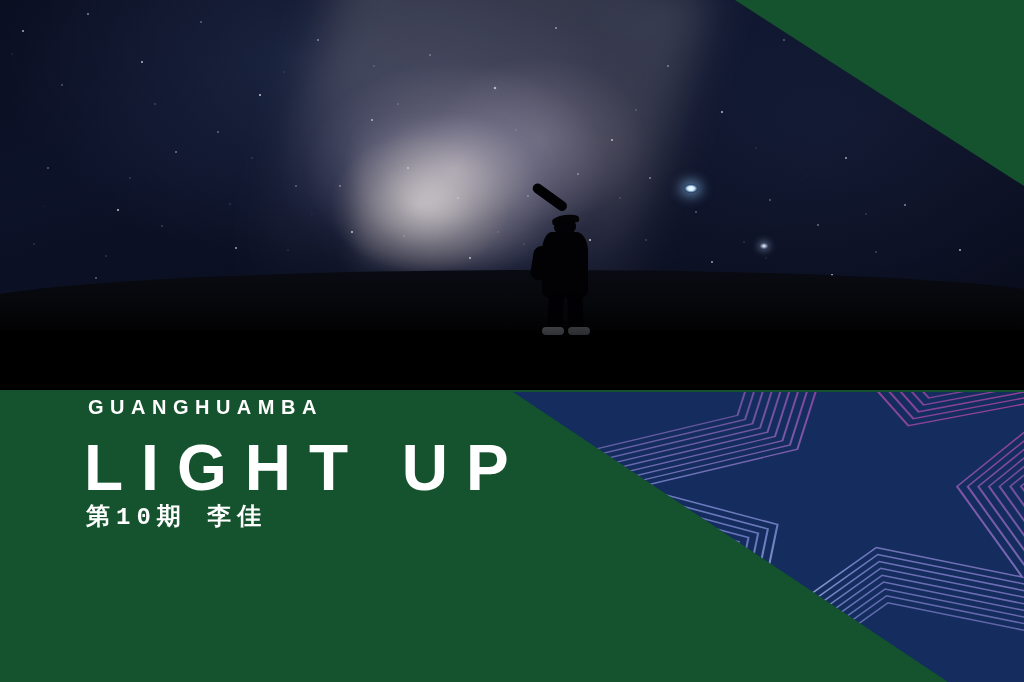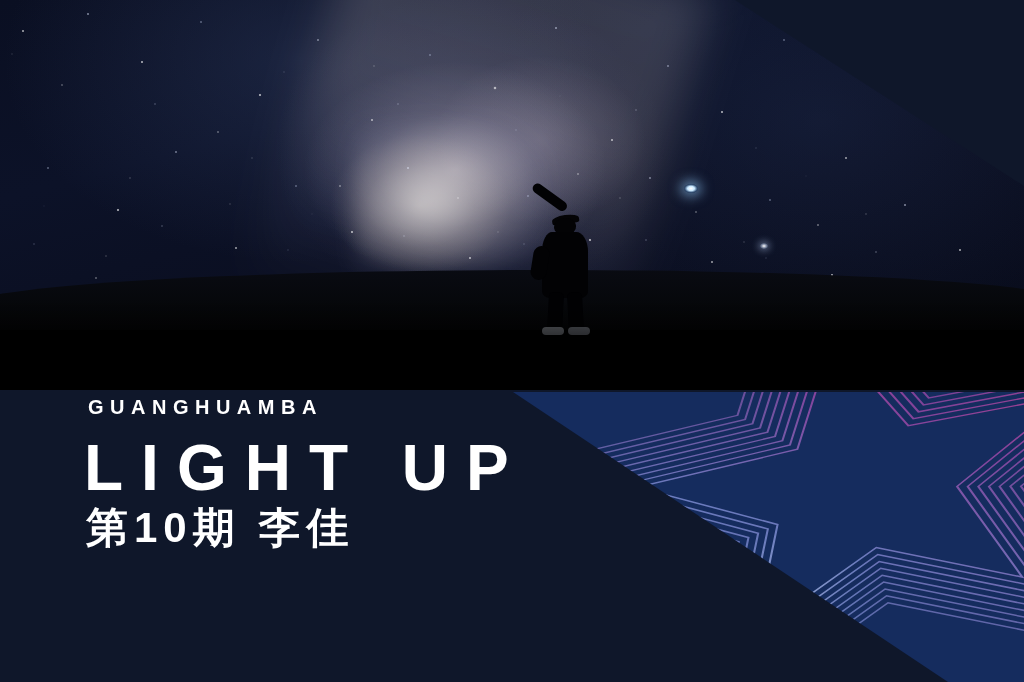--- a/index.html
+++ b/index.html
@@ -1,19 +1,19 @@
 <!DOCTYPE html>
 <html><head>
 <meta charset="utf-8">
 <style>
   html,body{margin:0;padding:0;background:#000;}
   #stage{
     position:relative;
     width:1024px;height:682px;
-    background:#0f172a;
+    background:#14532d;
     overflow:hidden;
     font-family:"Liberation Sans","DejaVu Sans",sans-serif;
   }
 
   
   #photo{
     position:absolute;left:0;top:0;width:1024px;height:390px;
     overflow:hidden;
     -webkit-clip-path:polygon(0 0, 735px 0, 1024px 186px, 1024px 390px, 0 390px);
     clip-path:polygon(0 0, 735px 0, 1024px 186px, 1024px 390px, 0 390px);
@@ -209,23 +209,23 @@
   }
   .headline{
     position:absolute;left:84px;top:38px;
     color:#ffffff;font-size:64px;font-weight:700;letter-spacing:18px;
     line-height:1;white-space:nowrap;
     font-family:"Liberation Sans","DejaVu Sans",sans-serif;
     margin-top:12px;
   }
   .subline{
     position:absolute;left:86px;top:114px;
-    color:#ffffff;font-size:42px;font-weight:700;letter-spacing:6px;
+    color:#ffffff;font-size:24px;font-weight:700;letter-spacing:6px;
     white-space:nowrap;
-    font-family:Liberation Sans, sans-serif;
+    font-family:Liberation Mono, monospace;
   }
 </style>
 </head>
 <body>
 
 <div id="stage">
 
   <div id="photo">
     <div class="sky"></div>
     <div class="mw-band"></div>

